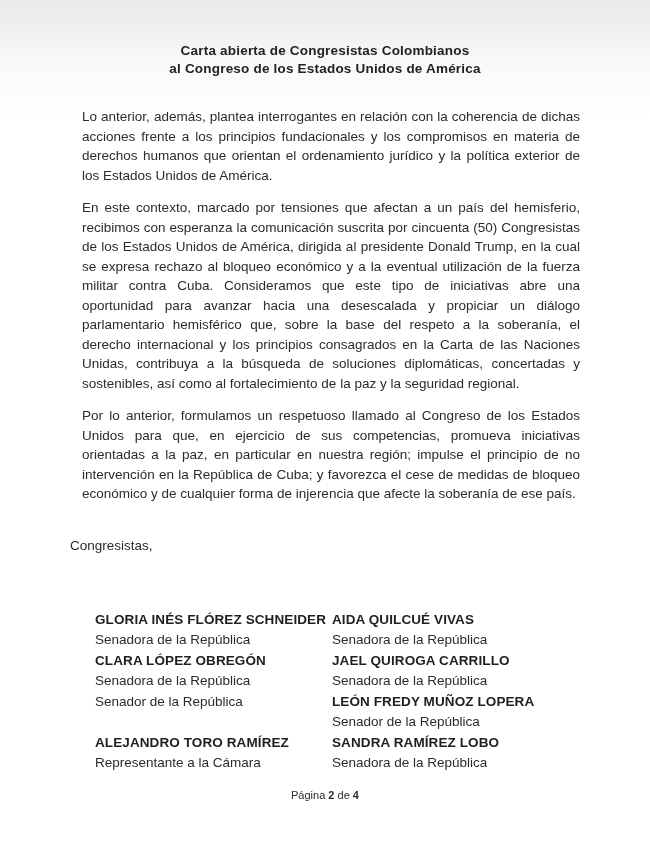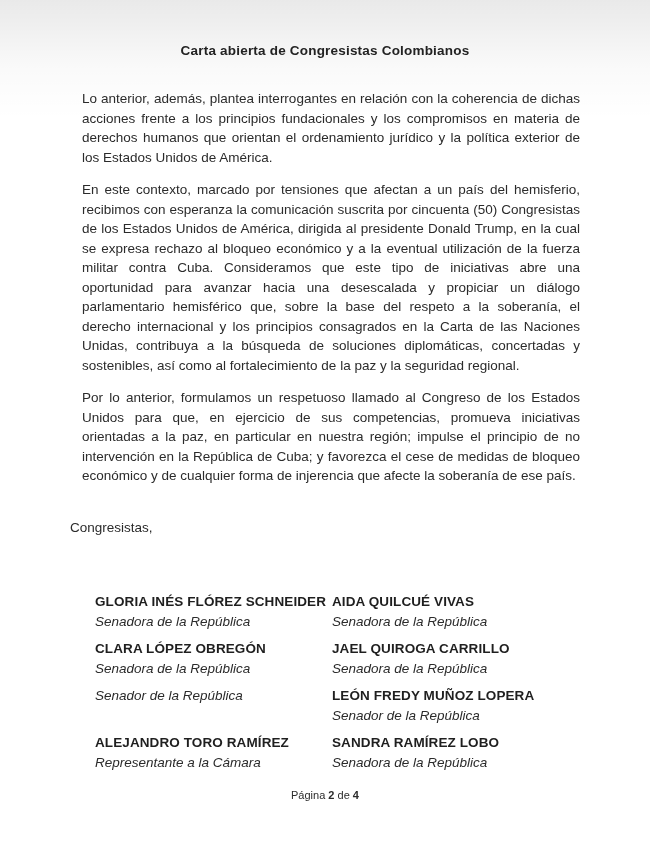--- a/index.html
+++ b/index.html
@@ -39,55 +39,55 @@
   }
   .closing {
     font-size: 13.5px;
     line-height: 19.5px;
     margin-top: 32px;
   }
   .signatures {
     margin: 56px 0 0 25px;
     display: grid;
     grid-template-columns: 237px auto;
-    row-gap: 10px;
+    row-gap: 4px;
   }
   .sig-name {
     font-size: 13.5px;
     line-height: 17px;
     font-weight: bold;
     letter-spacing: 0.1px;
     margin-bottom: 3px;
     color: #1f1f1f;
     white-space: nowrap;
   }
   .sig-role {
     font-size: 13.5px;
     line-height: 17px;
-    font-style: italic;
   }
   .footer {
     position: absolute;
     left: 0;
     right: 0;
     bottom: 42px;
     text-align: center;
     font-size: 11px;
     color: #2b2b2b;
   }
   .footer b { font-weight: bold; }
 </style>
 </head>
 <body>
 
 <div class="page">
   <div class="content">
 
     <h1 class="doc-title">
       <span>Carta abierta de Congresistas Colombianos</span><br>
+      <span>al Congreso de los Estados Unidos de América</span>
     </h1>
 
     <p class="body-par">Lo anterior, además, plantea interrogantes en relación con la coherencia de dichas acciones frente a los principios fundacionales y los compromisos en materia de derechos humanos que orientan el ordenamiento jurídico y la política exterior de los Estados Unidos de América.</p>
     <p class="body-par">En este contexto, marcado por tensiones que afectan a un país del hemisferio, recibimos con esperanza la comunicación suscrita por cincuenta (50) Congresistas de los Estados Unidos de América, dirigida al presidente Donald Trump, en la cual se expresa rechazo al bloqueo económico y a la eventual utilización de la fuerza militar contra Cuba. Consideramos que este tipo de iniciativas abre una oportunidad para avanzar hacia una desescalada y propiciar un diálogo parlamentario hemisférico que, sobre la base del respeto a la soberanía, el derecho internacional y los principios consagrados en la Carta de las Naciones Unidas, contribuya a la búsqueda de soluciones diplomáticas, concertadas y sostenibles, así como al fortalecimiento de la paz y la seguridad regional.</p>
     <p class="body-par">Por lo anterior, formulamos un respetuoso llamado al Congreso de los Estados Unidos para que, en ejercicio de sus competencias, promueva iniciativas orientadas a la paz, en particular en nuestra región; impulse el principio de no intervención en la República de Cuba; y favorezca el cese de medidas de bloqueo económico y de cualquier forma de injerencia que afecte la soberanía de ese país.</p>
 
     <div class="closing">Congresistas,</div>
 
     <div class="signatures">
       <div class="sig">

